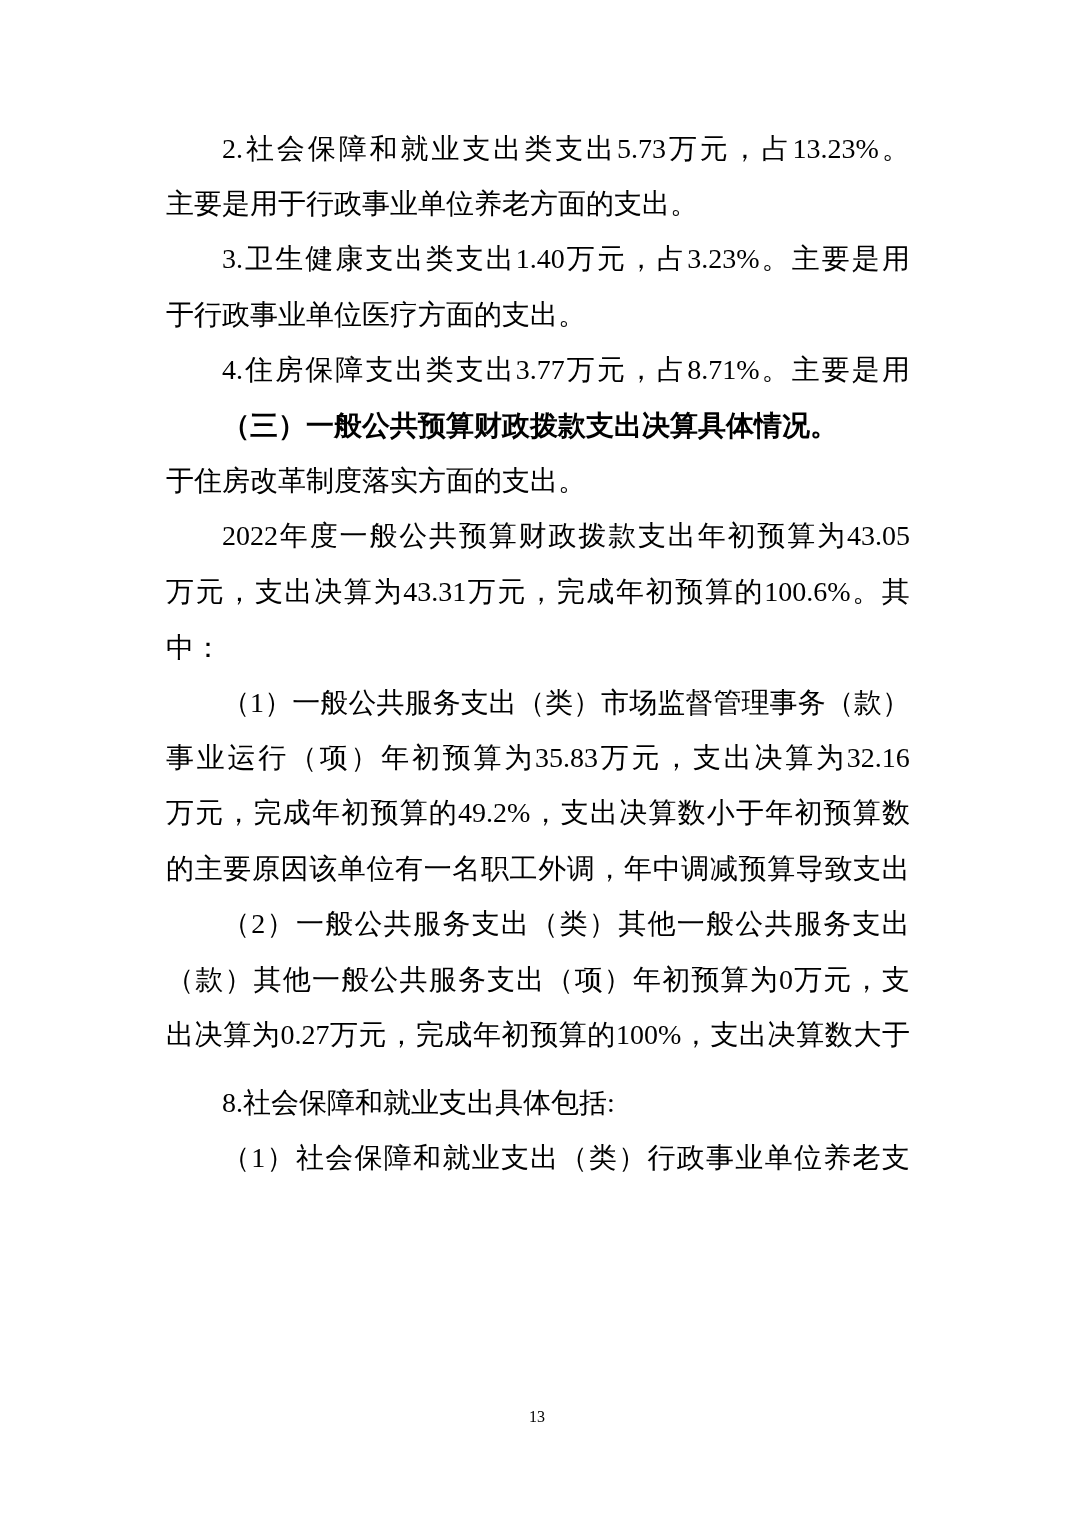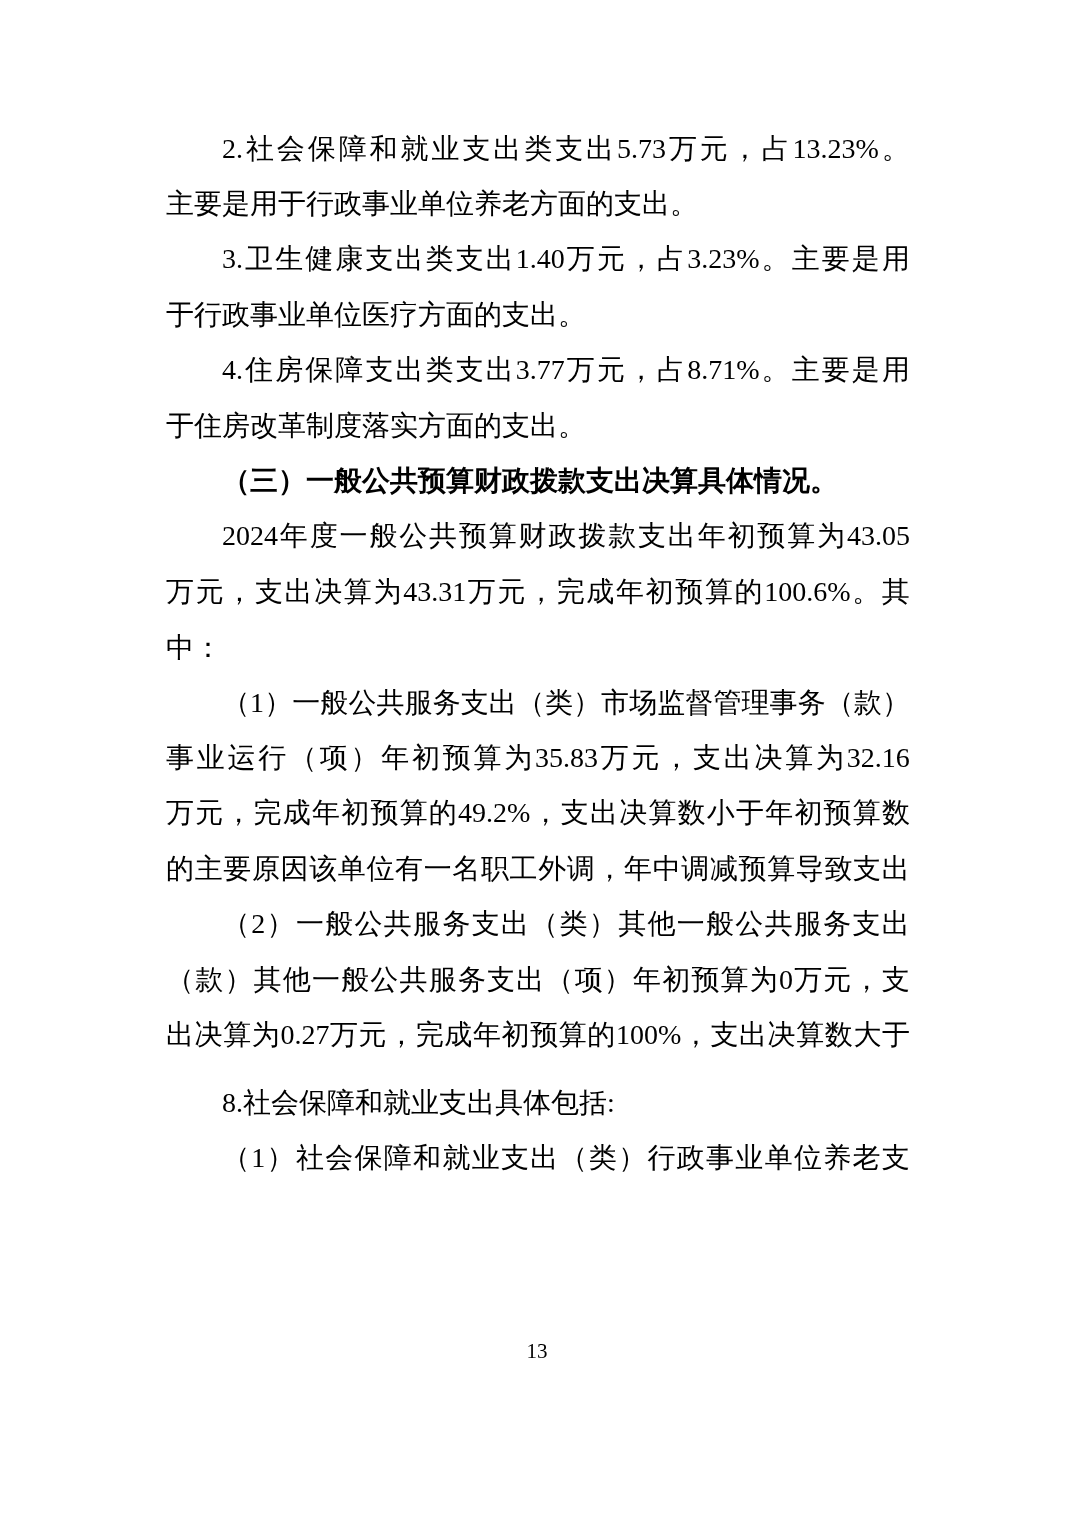--- a/index.html
+++ b/index.html
@@ -45,24 +45,24 @@
   }
   .line.bold {
     font-weight: bold;
   }
   .line.gap {
     margin-top: 12px;
   }
   .footer {
     position: absolute;
     left: 0;
-    top: 1336px;
+    top: 1402px;
     width: 100%;
     text-align: center;
-    font-size: 21px;
+    font-size: 16px;
     line-height: 30px;
     color: #000000;
   }
 </style>
 </head>
 <body>
 
 <div class="page">
   <div class="content">
       <div class="line indent justify">
@@ -128,24 +128,24 @@
         <span>元</span>
         <span>，</span>
         <span>占</span>
         <span>8.71%</span>
         <span>。</span>
         <span>主</span>
         <span>要</span>
         <span>是</span>
         <span>用</span>
       </div>
+      <div class="line indent bold plain">（三）一般公共预算财政拨款支出决算具体情况。</div>
       <div class="line plain">于住房改革制度落实方面的支出。</div>
-      <div class="line indent bold plain">（三）一般公共预算财政拨款支出决算具体情况。</div>
-      <div class="line indent justify">
-        <span>2024</span>
+      <div class="line indent justify">
+        <span>2022</span>
         <span>年</span>
         <span>度</span>
         <span>一</span>
         <span>般</span>
         <span>公</span>
         <span>共</span>
         <span>预</span>
         <span>算</span>
         <span>财</span>
         <span>政</span>

